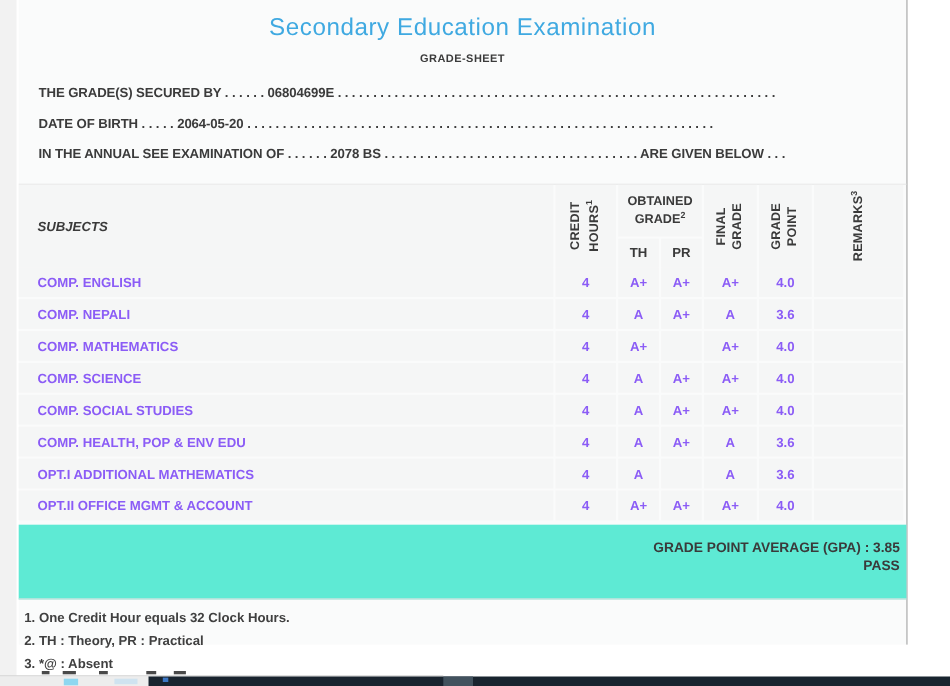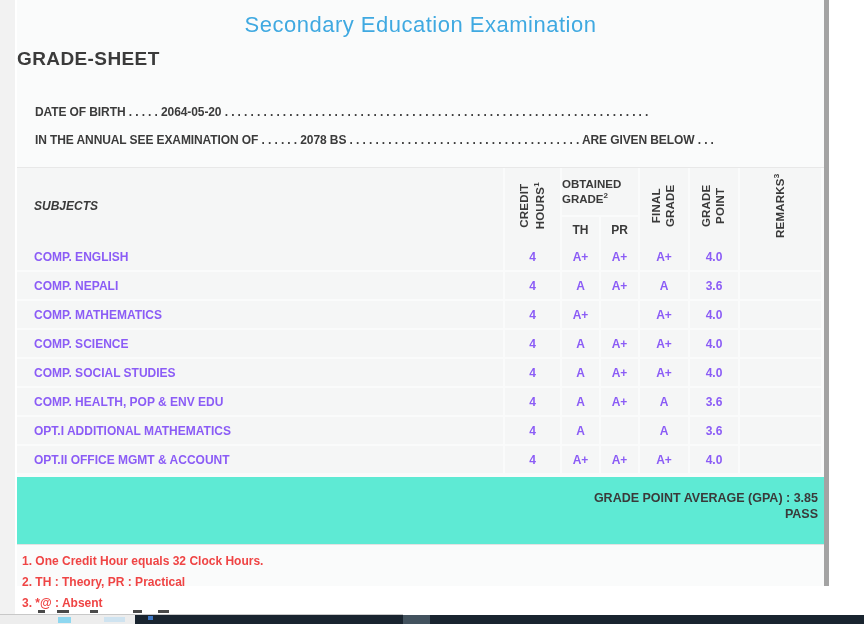--- a/index.html
+++ b/index.html
@@ -5,29 +5,29 @@
   html,body{margin:0;padding:0;}
   body{
     width:864px;height:624px;position:relative;overflow:hidden;
     background:#ffffff;
     font-family:"Liberation Sans",sans-serif;
     color:#3a3a3a;
   }
   .left-strip{position:absolute;left:0;top:0;width:15px;height:614px;background:#f2f2f2;}
   .page{
     position:absolute;left:17px;top:0;width:807px;height:586px;
-    background:#fafbfb;border-right:5px solid #a3a3a3;
+    background:#fafbfb;border-right:1px solid #a3a3a3;
   }
   .title{
     position:absolute;top:12px;left:0;width:100%;text-align:center;
     font-size:22px;font-weight:400;letter-spacing:.5px;color:#3fa9e1;
   }
   .subtitle{
-    position:absolute;top:48px;left:0;width:100%;
-    font-size:19px;font-weight:bold;letter-spacing:.4px;color:#3b3b3b;
+    position:absolute;top:48px;left:0;width:100%;text-align:center;
+    font-size:10px;font-weight:bold;letter-spacing:.4px;color:#3b3b3b;
   }
   .info-line{
     position:absolute;left:18px;width:706px;overflow:hidden;white-space:nowrap;
     font-size:12px;font-weight:bold;letter-spacing:-0.1px;color:#3b3b3b;
   }
   .il1{top:77px;} .il2{top:105px;} .il3{top:133px;}
   .table-top-border{position:absolute;left:0;top:167px;width:807px;height:1px;background:#e8e8e8;}
   .thead{
     position:absolute;left:0;top:168px;width:804px;height:75px;
     display:grid;grid-template-columns:486px 55px 37px 37px 48px 48px 81px;gap:2px;
@@ -35,37 +35,37 @@
   .cell{background:#f5f6f6;}
   .subjects-hcell{display:flex;align-items:center;padding-left:17px;
     font-size:12px;font-weight:bold;font-style:italic;}
   .vcell{display:flex;align-items:center;justify-content:center;}
   .vtext{transform:rotate(-90deg);white-space:nowrap;text-align:center;
     font-size:11.5px;font-weight:bold;line-height:1.2;letter-spacing:.2px;}
   .vtext .l{display:block;}
   sup{font-size:8px;}
   .obt{grid-column:3/5;display:flex;flex-direction:column;background:transparent;}
   .obt-label{flex:1;background:#f5f6f6;display:flex;flex-direction:column;
-    align-items:flex-start;justify-content:center;font-size:11.5px;font-weight:bold;line-height:1.25;}
+    align-items:center;justify-content:center;font-size:11.5px;font-weight:bold;line-height:1.25;}
   .obt-sub{display:grid;grid-template-columns:37px 37px;gap:2px;margin-top:2px;height:26px;}
   .obt-sub .cell{display:flex;align-items:center;justify-content:center;
     font-size:12px;font-weight:bold;}
   .tbody{position:absolute;left:0;top:243px;width:804px;}
   .trow{display:grid;grid-template-columns:486px 55px 37px 37px 48px 48px 81px;
     gap:2px;height:27px;margin-bottom:2px;}
   .trow .cell{display:flex;align-items:center;justify-content:center;
     font-size:12px;font-weight:bold;color:#8b5cf6;}
   .trow .subj{justify-content:flex-start;padding-left:17px;}
   .gpa-block{
     position:absolute;left:0;top:477px;width:807px;height:68px;
     background:#5eead4;border-bottom:1px solid #e2e2e2;box-sizing:border-box;
   }
   .gpa-line{position:absolute;right:6px;top:14px;font-size:12.5px;font-weight:bold;}
   .pass-line{position:absolute;right:6px;top:30px;font-size:12.5px;font-weight:bold;}
-  .footnote{position:absolute;left:5px;font-size:12px;font-weight:bold;color:#ef4444;}
+  .footnote{position:absolute;left:5px;font-size:12px;font-weight:bold;color:#404040;}
   .fn1{top:554px;} .fn2{top:575px;} .fn3{top:596px;}
   .cut-line{position:absolute;left:0;top:610px;width:300px;height:4px;}
   .cut-line i{position:absolute;top:0;height:3px;background:#4a4a4a;display:block;}
   .cd1{left:38px;width:7px;} .cd2{left:57px;width:12px;} .cd3{left:90px;width:8px;}
   .cd4{left:133px;width:9px;} .cd5{left:158px;width:11px;}
   .bar-hairline{position:absolute;left:0;top:614px;width:403px;height:1px;background:#c8c8c8;}
   .bar-light{position:absolute;left:0;top:615px;width:135px;height:9px;background:#ededed;}
   .speck-cyan{position:absolute;left:58px;top:2px;width:13px;height:6px;background:#8ed7f0;}
   .speck-pale{position:absolute;left:104px;top:2px;width:21px;height:5px;background:#cfe3f0;}
   .bar-dark{position:absolute;left:135px;top:615px;width:729px;height:9px;background:#19242f;}
@@ -75,20 +75,21 @@
 </head>
 <body>
 
 <div class="left-strip"></div>
 
 <div class="page">
 
   <div class="title">Secondary Education Examination</div>
   <div class="subtitle">GRADE-SHEET</div>
 
+  <div class="info-line il1">THE GRADE(S) SECURED BY . . . . . . 06804699E . . . . . . . . . . . . . . . . . . . . . . . . . . . . . . . . . . . . . . . . . . . . . . . . . . . . . . . . . . . . . .</div>
   <div class="info-line il2">DATE OF BIRTH . . . . . 2064-05-20 . . . . . . . . . . . . . . . . . . . . . . . . . . . . . . . . . . . . . . . . . . . . . . . . . . . . . . . . . . . . . . . . . .</div>
   <div class="info-line il3">IN THE ANNUAL SEE EXAMINATION OF . . . . . . 2078 BS . . . . . . . . . . . . . . . . . . . . . . . . . . . . . . . . . . . . ARE GIVEN BELOW . . .</div>
 
   <div class="table-top-border"></div>
 
   <div class="thead">
     <div class="cell subjects-hcell">SUBJECTS</div>
     <div class="cell vcell">
       <span class="vtext">
           <span class="l">CREDIT</span>

